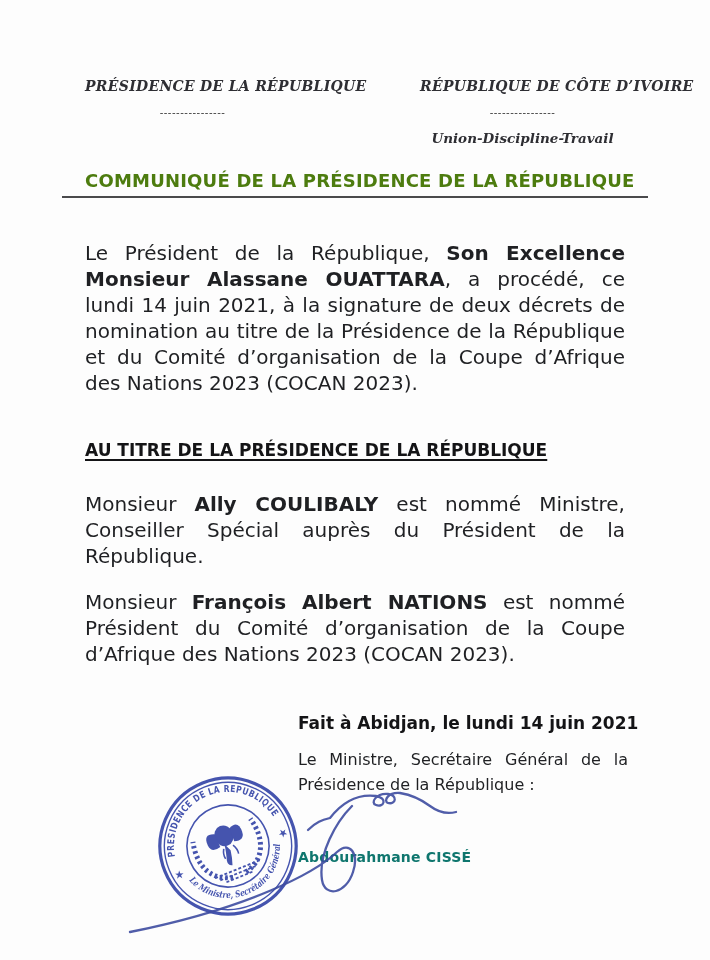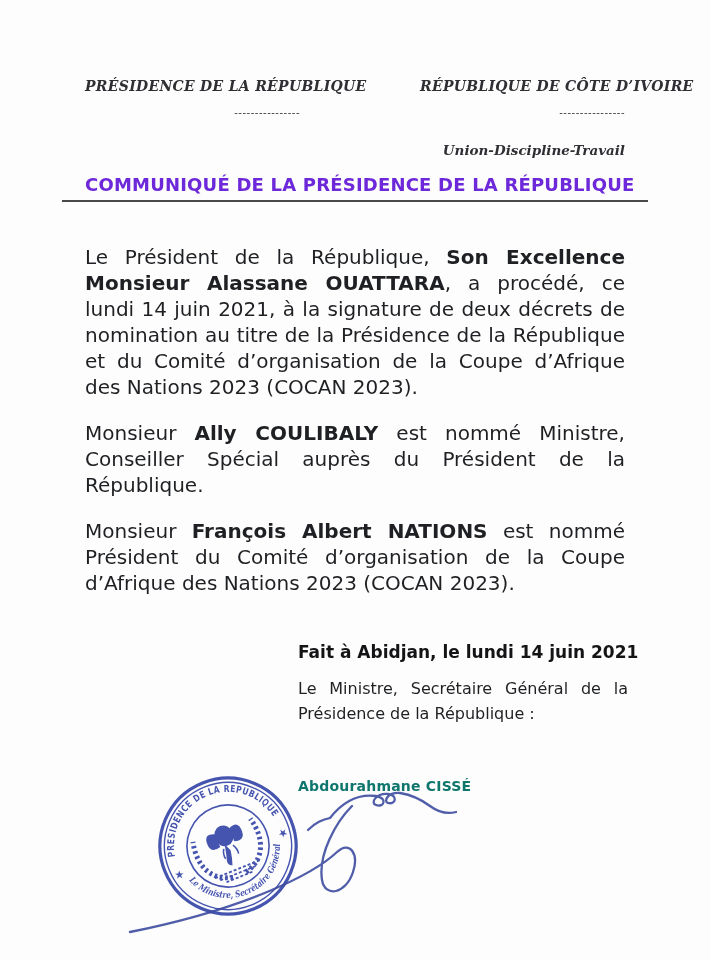--- a/index.html
+++ b/index.html
@@ -12,45 +12,45 @@
   }
   .page{
     position:relative;
     width:710px;height:960px;
     background:#fdfdfd;
     box-sizing:border-box;
     padding:78px 85px 0 85px;
   }
   
   .letterhead{display:flex;justify-content:space-between;align-items:flex-start;}
-  .lh-col{text-align:right;}
+  .lh-col{text-align:center;}
   .lh-col.left{width:215px;}
   .lh-col.right{width:205px;}
   .lh-title{
     font-family:"DejaVu Serif",serif;
     font-style:italic;font-weight:700;
     font-size:14px;letter-spacing:.3px;
     color:#2e2e33;white-space:nowrap;
   }
   .lh-rule{
     font-size:10px;letter-spacing:.5px;color:#3a3a3a;
     margin-top:14px;line-height:10px;
   }
   .lh-motto{
     font-family:"DejaVu Serif",serif;
     font-style:italic;font-weight:600;
     font-size:13.5px;color:#2e2e33;
-    margin-top:24px;
+    margin-top:12px;
   }
   
   .doc-title{
-    margin-top:16px;
+    margin-top:24px;
     text-align:center;
     font-weight:700;font-size:18px;
-    letter-spacing:.2px;color:#6d28d9;
+    letter-spacing:.2px;color:#4d7c0f;
     white-space:nowrap;
   }
   .title-rule{
     height:0;border-top:2px solid #4a4a4c;
     margin:5px -23px 0 -23px;
   }
   
   .para{
     font-size:20px;line-height:26px;
     text-align:justify;color:#1f2023;
@@ -59,21 +59,21 @@
   .b{font-weight:700;}
   .sec-heading{
     margin-top:40px;
     font-weight:700;font-size:17px;line-height:29px;
     color:#141416;
     text-decoration:underline;
     text-decoration-thickness:1.5px;
     text-underline-offset:3px;
     text-align:justify;
   }
-  .sec-heading + .para{margin-top:14px;}
+  .sec-heading + .para{margin-top:26px;}
   .sec2{margin-top:44px;}
   
   .dateline{
     margin:46px 0 0 213px;
     font-weight:700;font-size:17px;color:#141416;
     white-space:nowrap;
   }
   .signatory-title{
     margin:14px 0 0 213px;
     width:330px;
@@ -129,20 +129,21 @@
       <div class="lh-rule">----------------</div>
       <div class="lh-motto">Union-Discipline-Travail</div>
     </div>
   </div>
 
   <div class="doc-title">COMMUNIQUÉ DE LA PRÉSIDENCE DE LA RÉPUBLIQUE</div>
   <div class="title-rule"></div>
 
   <p class="para intro"><span>Le Président de la République, </span><span class="b">Son Excellence Monsieur Alassane OUATTARA</span><span>, a procédé, ce lundi 14 juin 2021, à la signature de deux décrets de nomination au titre de la Présidence de la République et du Comité d’organisation de la Coupe d’Afrique des Nations 2023 (COCAN 2023).</span></p>
 
+  <div class="sec-heading">AU TITRE DE LA PRÉSIDENCE DE LA RÉPUBLIQUE</div>
   <p class="para"><span>Monsieur </span><span class="b">Ally COULIBALY</span><span> est nommé Ministre, Conseiller Spécial auprès du Président de la République.</span></p>
 
   <p class="para"><span>Monsieur </span><span class="b">François Albert NATIONS</span><span> est nommé Président du Comité d’organisation de la Coupe d’Afrique des Nations 2023 (COCAN 2023).</span></p>
 
   <div class="dateline">Fait à Abidjan, le lundi 14 juin 2021</div>
   <div class="signatory-title">Le Ministre, Secrétaire Général de la Présidence de la République :</div>
   <div class="signatory-name">Abdourahmane CISSÉ</div>
 
   <svg class="stamp-svg" viewBox="-75 -75 150 150">
     <g transform="rotate(-22)">

